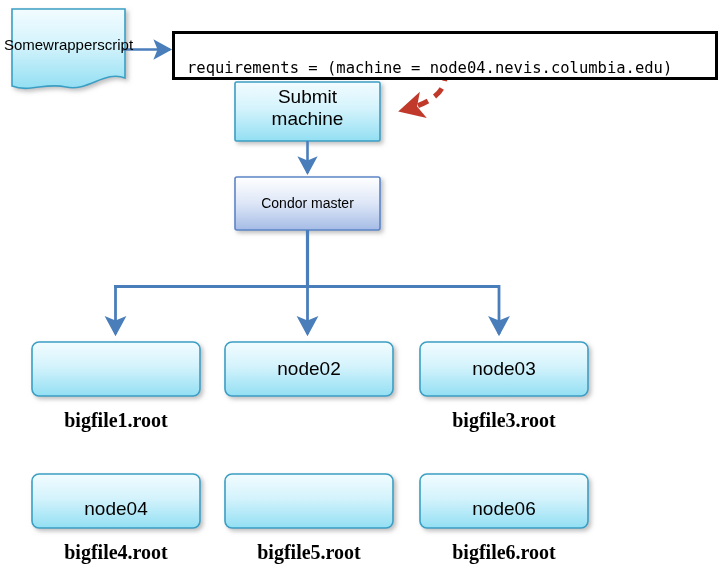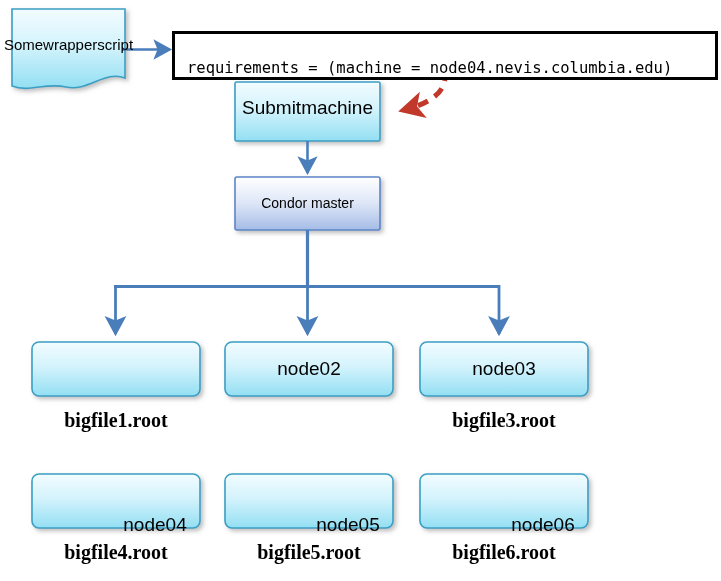--- a/index.html
+++ b/index.html
@@ -65,39 +65,39 @@
     white-space: pre;
     letter-spacing: 0px;
   }
 
   
   .submit-label {
     left: 235px;
     top: 82px;
     width: 145px;
     height: 52px;
-    flex-direction: row;
+    flex-direction: column;
     font-size: 19px;
   }
   .condor-label {
     left: 235px;
     top: 177px;
     width: 145px;
     height: 53px;
     font-size: 14px;
   }
 
   
   .node-label {
     width: 168px;
     height: 54px;
     font-size: 19px;
   }
   .nl-r1 { top: 342px; }
-  .nl-r2 { top: 498px; padding-left: 39px; }
+  .nl-r2 { top: 482px; }
   .nl-c1 { left: 32px; }
   .nl-c2 { left: 225px; }
   .nl-c3 { left: 420px; }
 
   
   .file-caption {
     position: absolute;
     width: 168px;
     text-align: center;
     font-family: Liberation Serif, serif;
@@ -185,21 +185,20 @@
   <div class="box-label submit-label">
     <span>Submit</span>
     <span>machine</span>
   </div>
 
   <div class="box-label condor-label">Condor master</div>
 
   <div class="box-label node-label nl-r1 nl-c2">node02</div>
   <div class="box-label node-label nl-r1 nl-c3">node03</div>
   <div class="box-label node-label nl-r2 nl-c1">node04</div>
-  <div class="box-label node-label nl-r2 nl-c2">node05</div>
   <div class="box-label node-label nl-r2 nl-c3">node06</div>
 
   <div class="file-caption fc-r1 fc-c1">bigfile1.root</div>
   <div class="file-caption fc-r1 fc-c3">bigfile3.root</div>
   <div class="file-caption fc-r2 fc-c1">bigfile4.root</div>
   <div class="file-caption fc-r2 fc-c2">bigfile5.root</div>
   <div class="file-caption fc-r2 fc-c3">bigfile6.root</div>
 
 </div>
 

